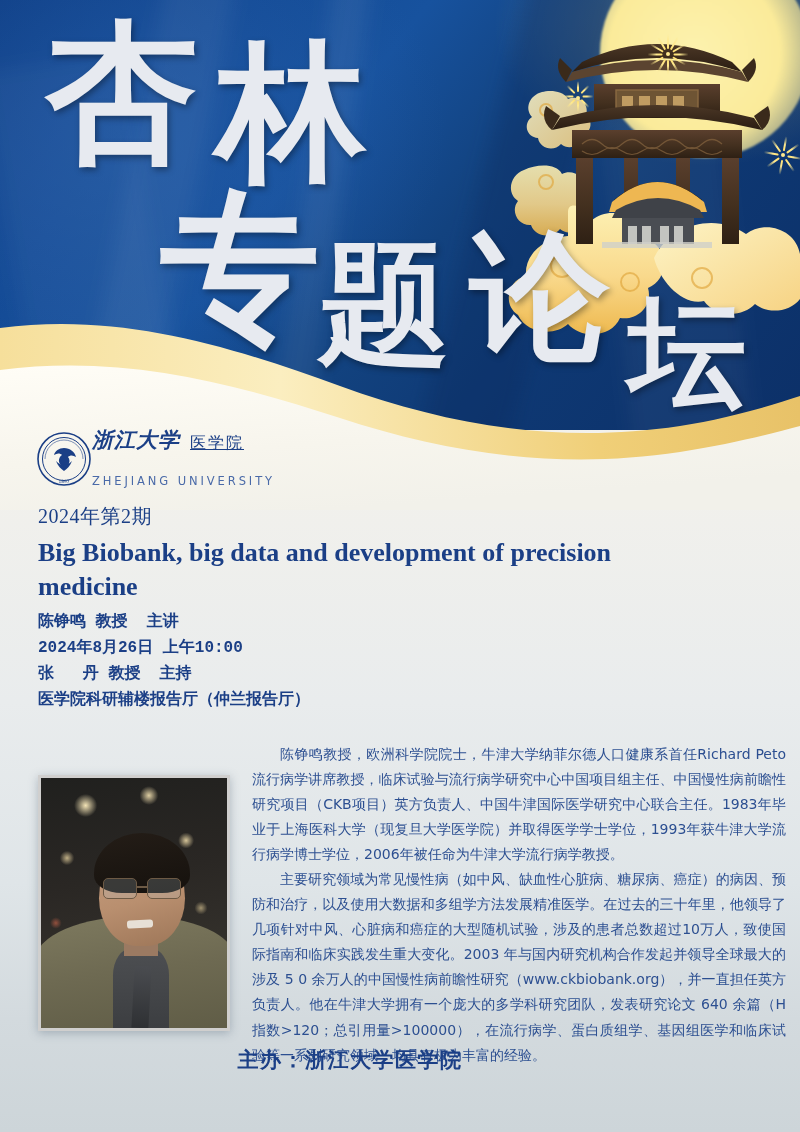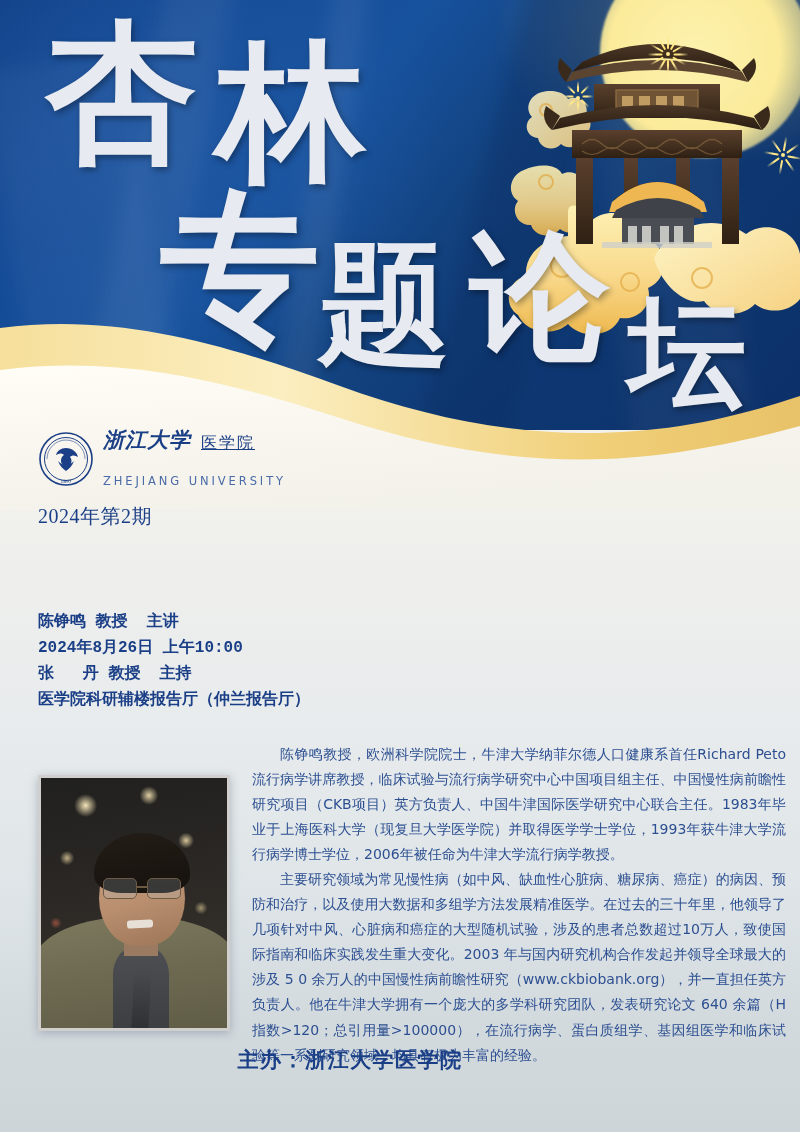--- a/index.html
+++ b/index.html
@@ -68,21 +68,21 @@
     white-space:nowrap;
   }
   .bt-xing{left:46px;top:18px;font-size:152px;}
   .bt-lin{left:216px;top:38px;font-size:150px;}
   .bt-zhuan{left:160px;top:190px;font-size:160px;}
   .bt-ti{left:318px;top:240px;font-size:132px;}
   .bt-lun{left:470px;top:228px;font-size:140px;}
   .bt-tan{left:628px;top:295px;font-size:118px;}
 
   
-  .logo{position:absolute;left:36px;top:428px;width:252px;height:62px;display:flex;align-items:center;gap:9px;justify-content:center;}
+  .logo{position:absolute;left:36px;top:428px;width:252px;height:62px;display:flex;align-items:center;}
   .seal{position:relative;width:56px;height:56px;flex:0 0 56px;}
   .logo-txt{display:flex;flex-direction:column;gap:1px;}
   .zh-row{display:flex;align-items:flex-end;gap:10px;}
   .zh-cn{
     font-family:"Liberation Serif","DejaVu Serif",serif;
     font-style:italic;font-weight:700;font-size:21px;color:#1b3f86;letter-spacing:1px;
     line-height:1;
   }
   .zh-school{font-family:"DejaVu Sans",sans-serif;font-size:16px;color:#1b3f86;line-height:1;letter-spacing:2px;text-decoration:underline;}
   .en1{font-family:"DejaVu Sans",sans-serif;font-size:13.5px;color:#1b3f86;letter-spacing:2.6px;line-height:1.25;font-weight:600;border-top:1.4px solid #1b3f86;padding-top:2px;margin-top:2px;}
@@ -340,20 +340,21 @@
     <div class="logo-txt">
       <div class="zh-row">
         <span class="zh-cn">浙江大学</span>
         <span class="zh-school">医学院</span>
       </div>
       <div class="en2">ZHEJIANG UNIVERSITY</div>
     </div>
   </div>
 
   <div class="issue">2024年第2期</div>
+  <div class="talk-title">Big Biobank, big data and development of precision medicine</div>
 
   <div class="meta">
     <div>陈铮鸣 教授  主讲</div>
     <div>2024年8月26日 上午10:00</div>
     <div>张   丹 教授  主持</div>
     <div>医学院科研辅楼报告厅（仲兰报告厅）</div>
   </div>
 
   <div class="photo">
     <div class="ph-bg"></div>

